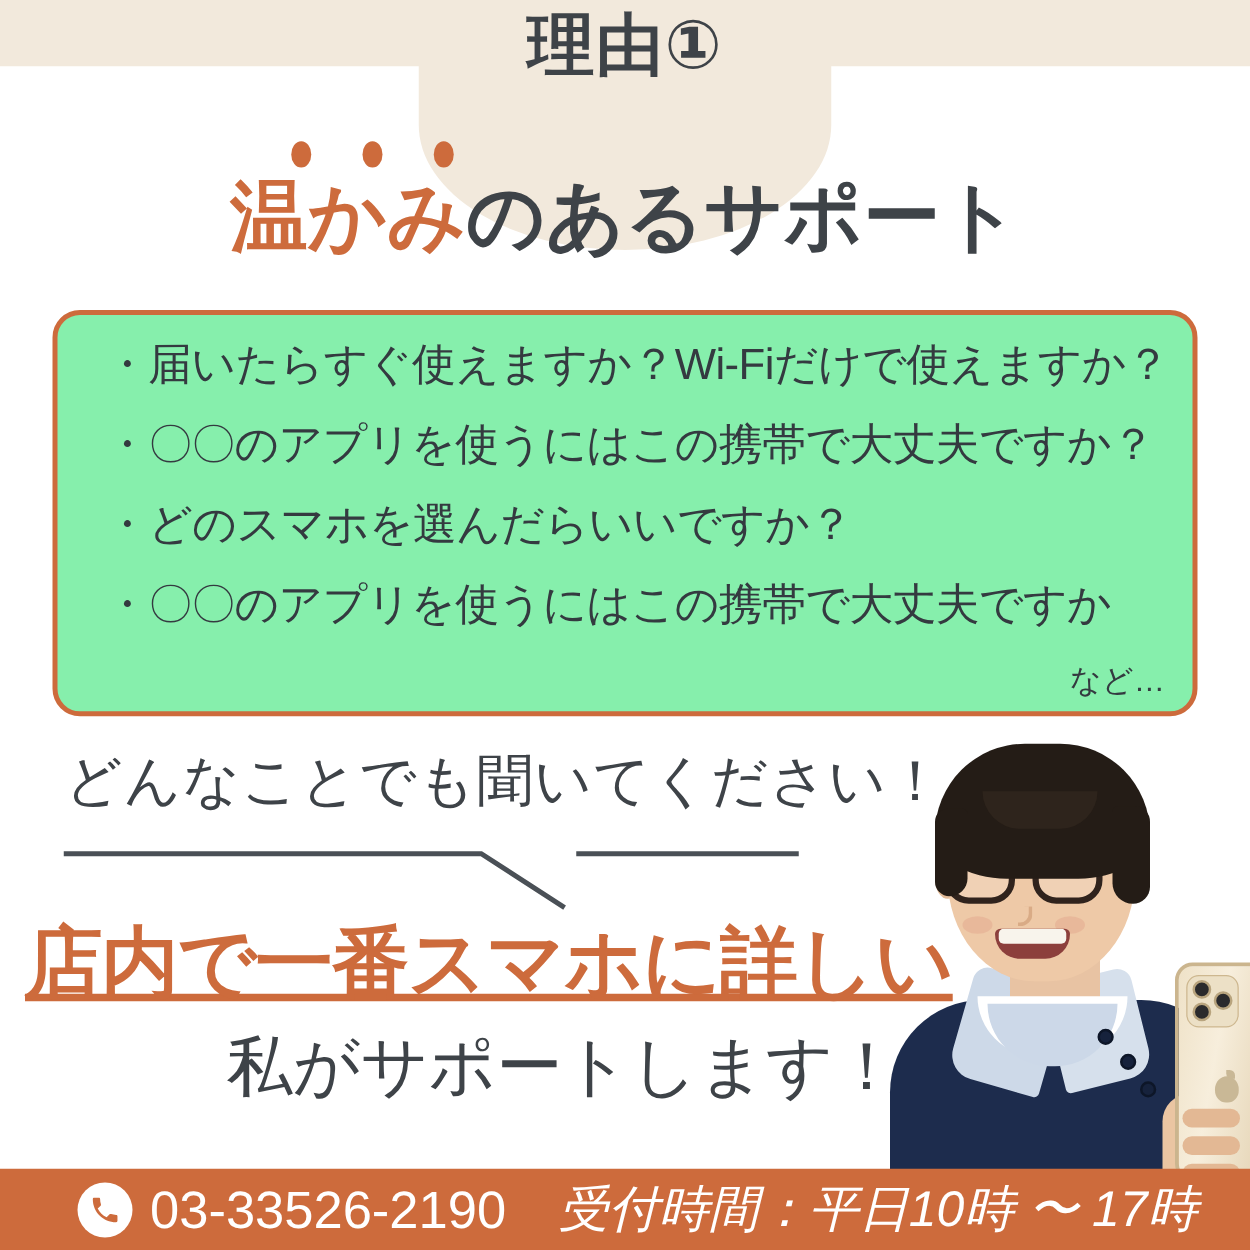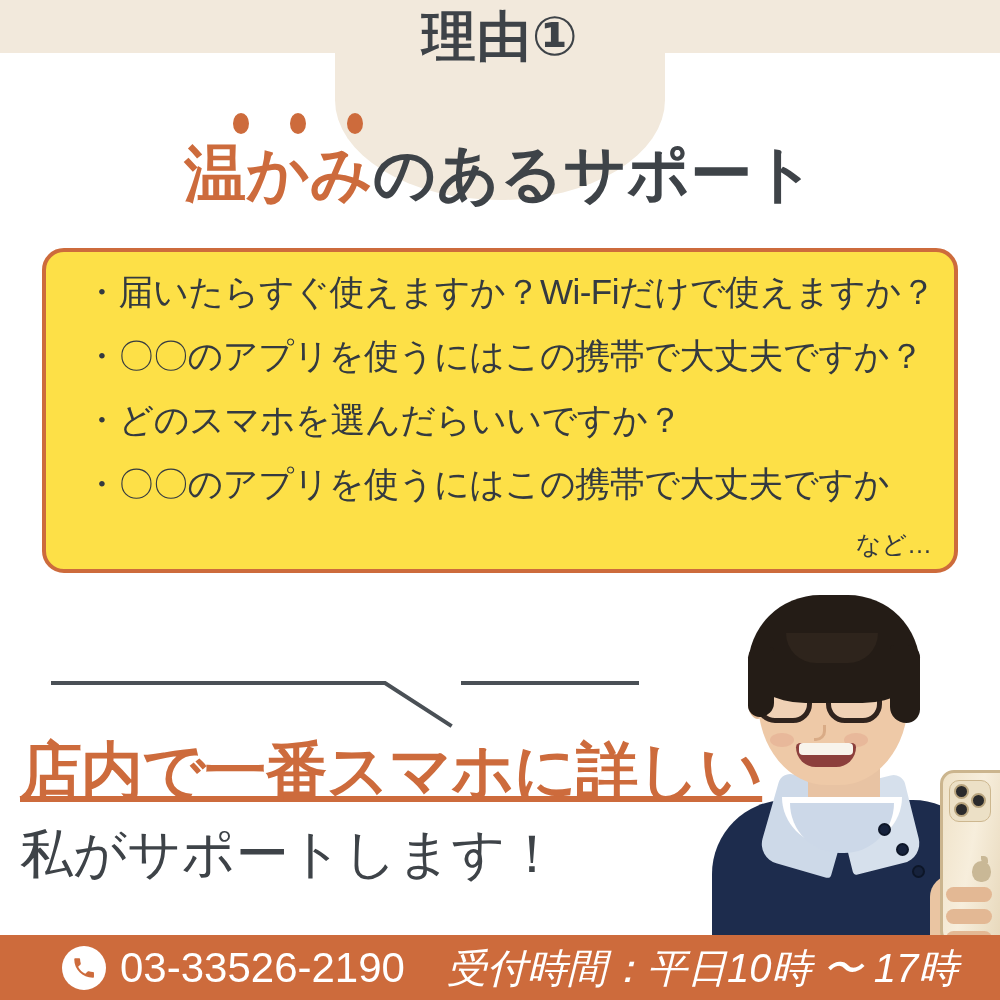--- a/index.html
+++ b/index.html
@@ -78,21 +78,21 @@
   }
   .headline .hl-accent { color:#cd6b3c; }
 
   
   .qbox {
     position:absolute;
     left:42px; top:248px;
     width:916px; height:325px;
     border:4px solid #cd6b3c;
     border-radius:22px;
-    background:#fde047;
+    background:#86efac;
   }
   .qlist {
     position:absolute;
     left:38px; top:22px;
     width:850px;
   }
   .qitem {
     display:block;
     font-size:35px;
     color:#343a40;
@@ -137,21 +137,21 @@
     letter-spacing:-1px;
     white-space:nowrap;
     line-height:1.05;
     z-index:6;
     text-decoration:underline;
   }
   .claim-sub {
     position:absolute;
     left:20px; top:825px;
     width:700px;
-    text-align:left;
+    text-align:right;
     font-size:53px;
     color:#3e4348;
     letter-spacing:0px;
     white-space:nowrap;
     line-height:1.1;
     z-index:6;
   }
 
   
   .photo {
@@ -434,20 +434,21 @@
   <div class="qbox">
     <div class="qlist">
       <span class="qitem">・届いたらすぐ使えますか？Wi-Fiだけで使えますか？</span>
       <span class="qitem">・〇〇のアプリを使うにはこの携帯で大丈夫ですか？</span>
       <span class="qitem">・どのスマホを選んだらいいですか？</span>
       <span class="qitem">・〇〇のアプリを使うにはこの携帯で大丈夫ですか</span>
     </div>
     <div class="qnote">など…</div>
   </div>
 
+  <div class="speech-text">どんなことでも聞いてください！</div>
   <svg class="speech-tail" viewBox="0 0 600 65">
     <path d="M8 18 L340 18 L405 60" fill="none" stroke="#4a5056" stroke-width="4" stroke-linecap="square"></path>
     <path d="M418 18 L592 18" fill="none" stroke="#4a5056" stroke-width="4" stroke-linecap="square"></path>
   </svg>
 
   <div class="photo">
     <div class="ph-sweater"></div>
     <div class="ph-collar-l"></div>
     <div class="ph-collar-r"></div>
     <div class="ph-neck"></div>

